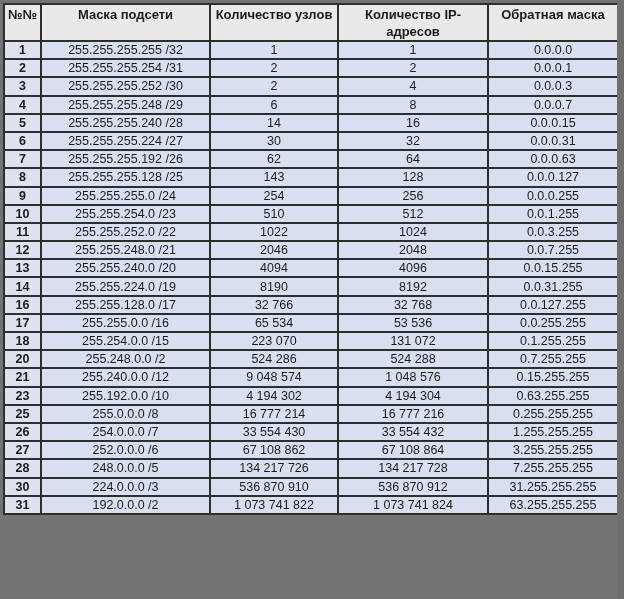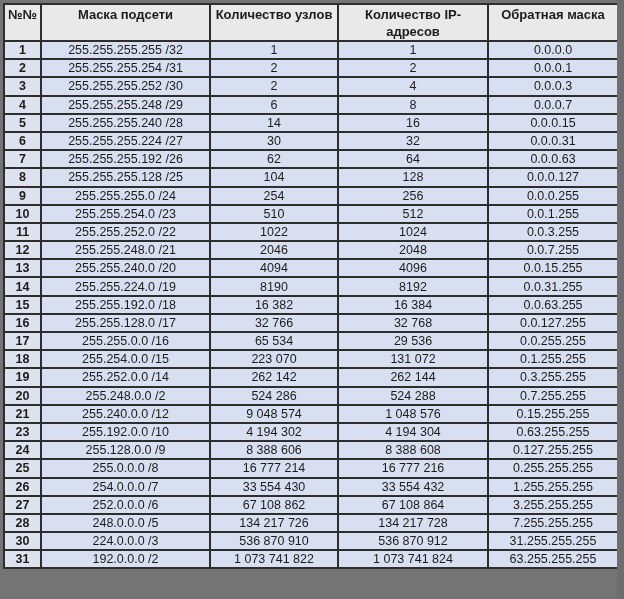--- a/index.html
+++ b/index.html
@@ -140,21 +140,21 @@
         <tr>
     <td class="c-num">7</td>
     <td>255.255.255.192 /26</td>
     <td>62</td>
     <td>64</td>
     <td>0.0.0.63</td>
   </tr>
         <tr>
     <td class="c-num">8</td>
     <td>255.255.255.128 /25</td>
-    <td>104</td>
+    <td>143</td>
     <td>128</td>
     <td>0.0.0.127</td>
   </tr>
         <tr>
     <td class="c-num">9</td>
     <td>255.255.255.0 /24</td>
     <td>254</td>
     <td>256</td>
     <td>0.0.0.255</td>
   </tr>
@@ -187,81 +187,60 @@
     <td>0.0.15.255</td>
   </tr>
         <tr>
     <td class="c-num">14</td>
     <td>255.255.224.0 /19</td>
     <td>8190</td>
     <td>8192</td>
     <td>0.0.31.255</td>
   </tr>
         <tr>
-    <td class="c-num">15</td>
-    <td>255.255.192.0 /18</td>
-    <td>16 382</td>
-    <td>16 384</td>
-    <td>0.0.63.255</td>
-  </tr>
-        <tr>
     <td class="c-num">16</td>
     <td>255.255.128.0 /17</td>
     <td>32 766</td>
     <td>32 768</td>
     <td>0.0.127.255</td>
   </tr>
         <tr>
     <td class="c-num">17</td>
     <td>255.255.0.0 /16</td>
     <td>65 534</td>
-    <td>29 536</td>
+    <td>53 536</td>
     <td>0.0.255.255</td>
   </tr>
         <tr>
     <td class="c-num">18</td>
     <td>255.254.0.0 /15</td>
     <td>223 070</td>
     <td>131 072</td>
     <td>0.1.255.255</td>
   </tr>
         <tr>
-    <td class="c-num">19</td>
-    <td>255.252.0.0 /14</td>
-    <td>262 142</td>
-    <td>262 144</td>
-    <td>0.3.255.255</td>
-  </tr>
-        <tr>
     <td class="c-num">20</td>
     <td>255.248.0.0 /2</td>
     <td>524 286</td>
     <td>524 288</td>
     <td>0.7.255.255</td>
   </tr>
         <tr>
     <td class="c-num">21</td>
     <td>255.240.0.0 /12</td>
     <td>9 048 574</td>
     <td>1 048 576</td>
     <td>0.15.255.255</td>
   </tr>
         <tr>
     <td class="c-num">23</td>
     <td>255.192.0.0 /10</td>
     <td>4 194 302</td>
     <td>4 194 304</td>
     <td>0.63.255.255</td>
-  </tr>
-        <tr>
-    <td class="c-num">24</td>
-    <td>255.128.0.0 /9</td>
-    <td>8 388 606</td>
-    <td>8 388 608</td>
-    <td>0.127.255.255</td>
   </tr>
         <tr>
     <td class="c-num">25</td>
     <td>255.0.0.0 /8</td>
     <td>16 777 214</td>
     <td>16 777 216</td>
     <td>0.255.255.255</td>
   </tr>
         <tr>
     <td class="c-num">26</td>

